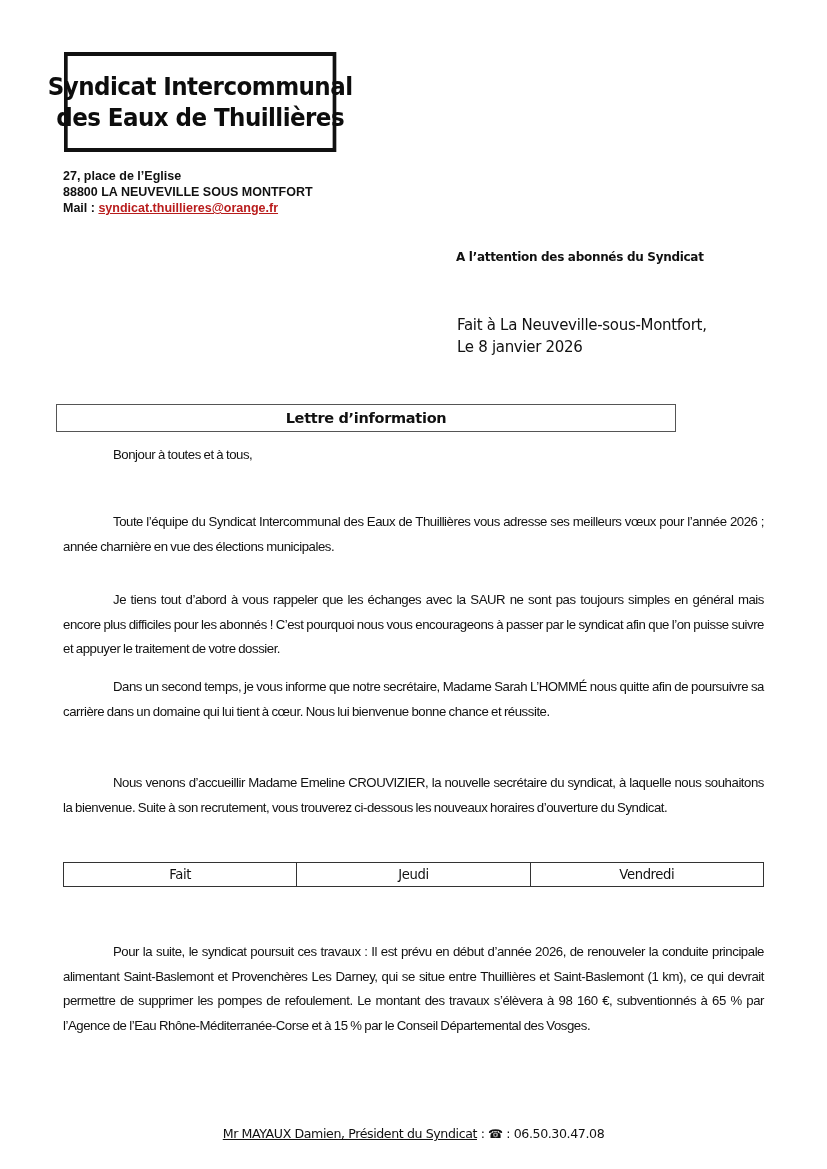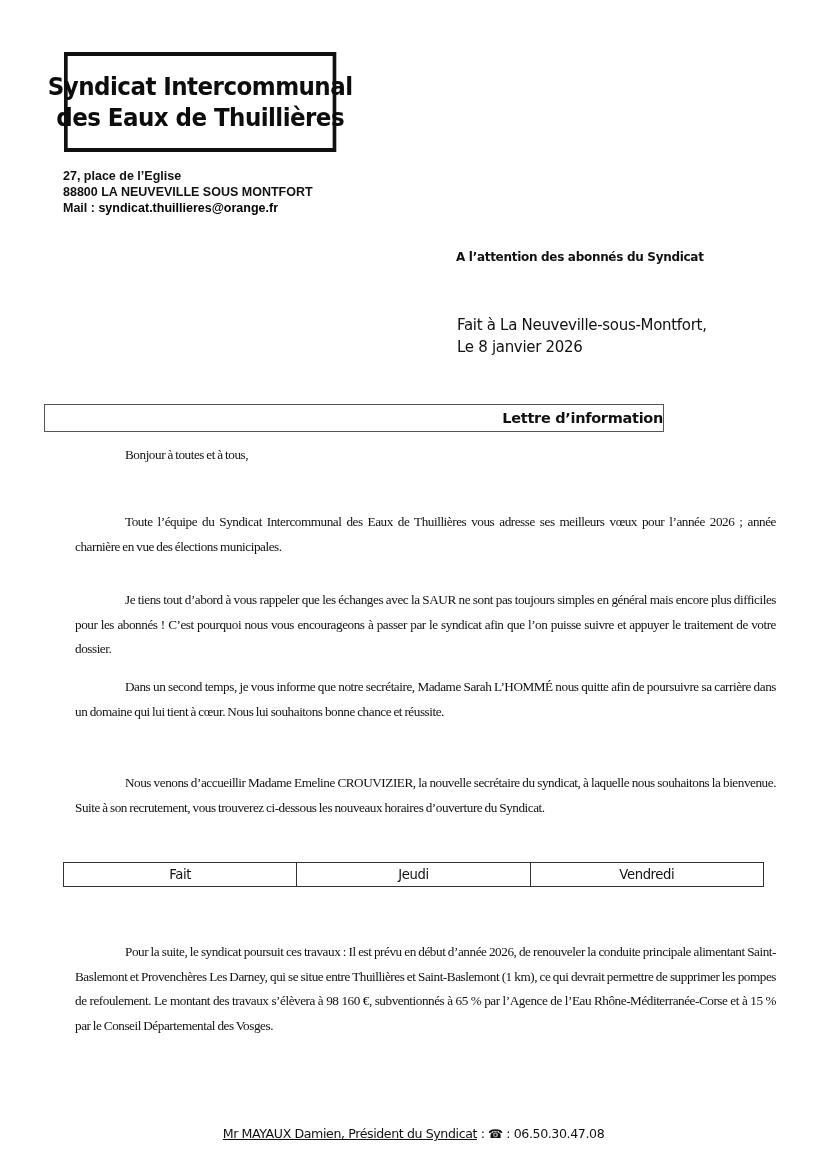--- a/index.html
+++ b/index.html
@@ -14,41 +14,41 @@
     font-family: "DejaVu Sans", sans-serif; font-weight: bold; font-size: 25px;
     line-height: 31px; letter-spacing: -0.6px; color: #0d0d0d;
     transform: scaleX(0.92); transform-origin: left top;
   }
   .logo span { display: block; white-space: nowrap; }
   .address {
     position: absolute; left: 63px; top: 168px;
     font-family: "Liberation Sans", sans-serif; font-weight: bold; font-size: 12.5px;
     line-height: 16px;
   }
-  .address a { color: #000000; }
+  .address a { color: #b91c1c; text-decoration: underline; }
   .recipient {
     position: absolute; left: 456px; top: 247px;
     font-family: "DejaVu Sans", sans-serif; font-weight: bold; font-size: 12px; line-height: 21px;
     letter-spacing: -0.3px;
   }
   .dateblock {
     position: absolute; left: 457px; top: 314px;
     font-family: "DejaVu Sans", sans-serif; font-size: 15px; line-height: 22px;
     letter-spacing: -0.3px;
   }
   .titlebox {
-    position: absolute; left: 44px; top: 404px; width: 620px; height: 28px;
+    position: absolute; left: 56px; top: 404px; width: 620px; height: 28px;
     border: 1px solid #555; box-sizing: border-box;
-    display: flex; align-items: center; justify-content: flex-end;
+    display: flex; align-items: center; justify-content: center;
     font-family: "DejaVu Sans", sans-serif; font-weight: bold; font-size: 14.5px; letter-spacing: -0.3px;
   }
   .body-text {
     position: absolute; left: 63px; width: 701px;
-    font-family: Liberation Serif, serif; font-size: 13.2px; line-height: 24.5px;
-    text-align: justify; letter-spacing: -0.45px; word-spacing: -0.5px; margin-left: 12px;
+    font-family: Liberation Sans, sans-serif; font-size: 13.2px; line-height: 24.5px;
+    text-align: justify; letter-spacing: -0.45px; word-spacing: -0.5px;
   }
   .body-text .indent { display: inline-block; width: 50px; }
   .greeting { top: 443px; }
   .p1 { top: 510px; }
   .p2 { top: 588px; }
   .p3 { top: 675px; }
   .p4 { top: 771px; }
   .p5 { top: 940px; }
   table.hours {
     position: absolute; left: 63px; top: 862px; width: 701px; border-collapse: collapse;
@@ -90,21 +90,21 @@
 <div class="titlebox">
   <span>Lettre d’information</span>
 </div>
 
 <div class="body-text greeting"><span class="indent"></span><span>Bonjour à toutes et à tous,</span></div>
 
 <div class="body-text p1"><span class="indent"></span><span>Toute l’équipe du Syndicat Intercommunal des Eaux de Thuillières vous adresse ses meilleurs vœux pour l’année 2026 ; année charnière en vue des élections municipales.</span></div>
 
 <div class="body-text p2"><span class="indent"></span><span>Je tiens tout d’abord à vous rappeler que les échanges avec la SAUR ne sont pas toujours simples en général mais encore plus difficiles pour les abonnés ! C’est pourquoi nous vous encourageons à passer par le syndicat afin que l’on puisse suivre et appuyer le traitement de votre dossier.</span></div>
 
-<div class="body-text p3"><span class="indent"></span><span>Dans un second temps, je vous informe que notre secrétaire, Madame Sarah L’HOMMÉ nous quitte afin de poursuivre sa carrière dans un domaine qui lui tient à cœur. Nous lui souhaitons bonne chance et réussite.</span></div>
+<div class="body-text p3"><span class="indent"></span><span>Dans un second temps, je vous informe que notre secrétaire, Madame Sarah L’HOMMÉ nous quitte afin de poursuivre sa carrière dans un domaine qui lui tient à cœur. Nous lui bienvenue bonne chance et réussite.</span></div>
 
 <div class="body-text p4"><span class="indent"></span><span>Nous venons d’accueillir Madame Emeline CROUVIZIER, la nouvelle secrétaire du syndicat, à laquelle nous souhaitons la bienvenue. Suite à son recrutement, vous trouverez ci-dessous les nouveaux horaires d’ouverture du Syndicat.</span></div>
 
 <table class="hours">
   <tbody>
       <tr>
     <td>Fait</td>
     <td>Jeudi</td>
     <td>Vendredi</td>
   </tr>

